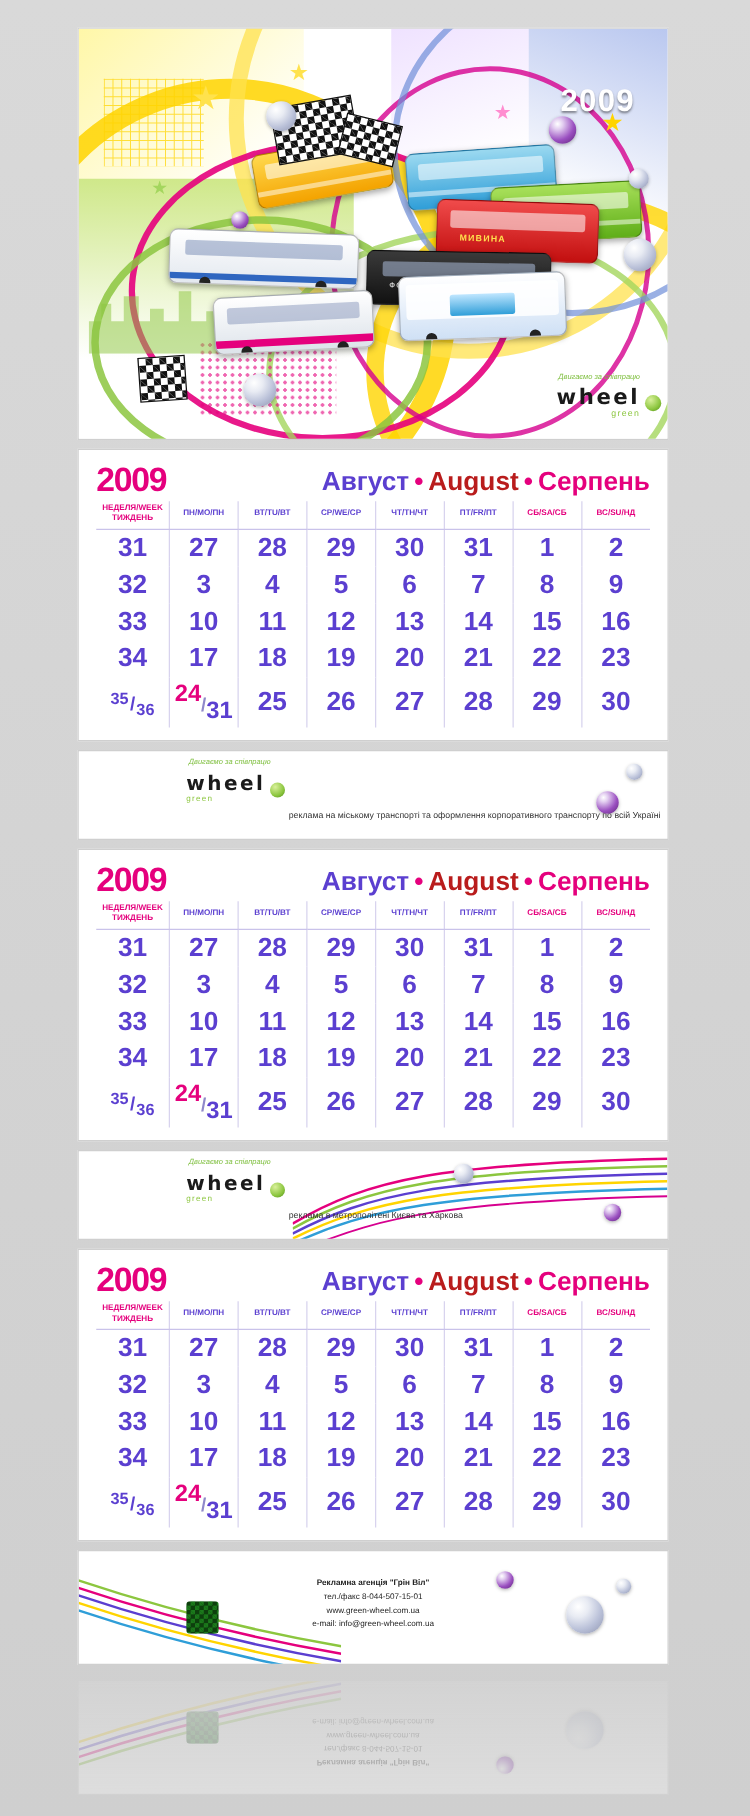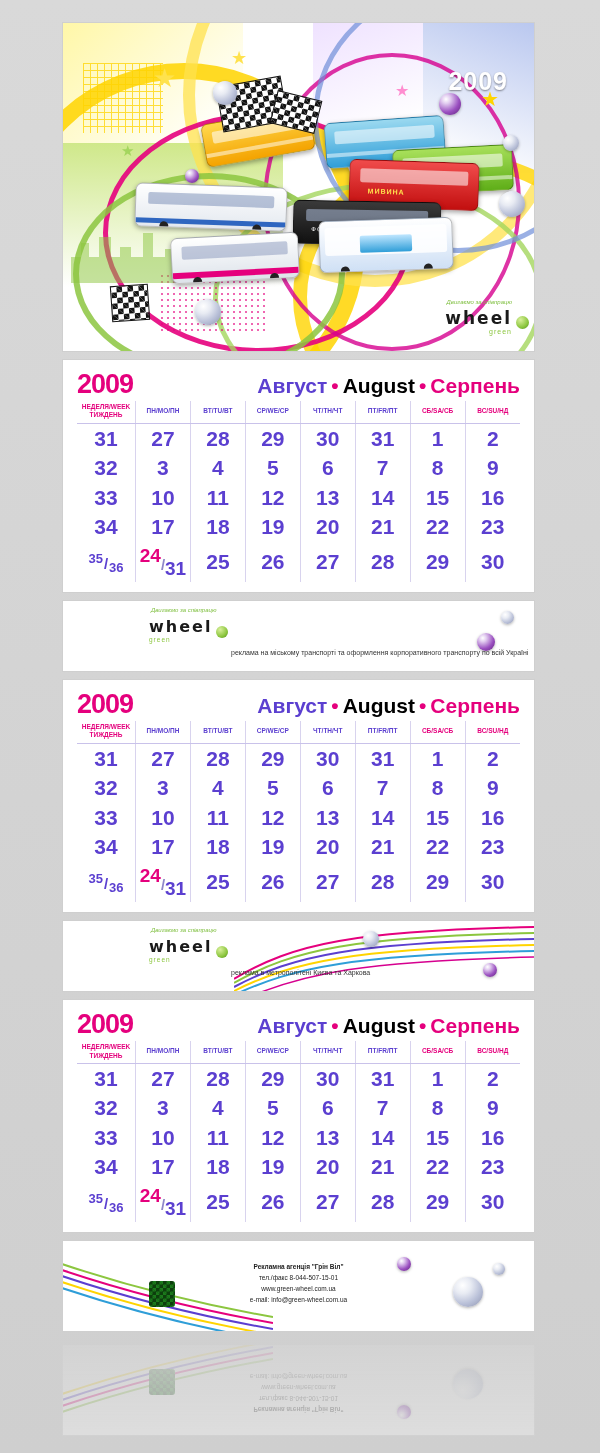--- a/index.html
+++ b/index.html
@@ -93,21 +93,21 @@
   .month-head{display:flex;align-items:flex-end;gap:8px;}
   .m-year{
     color:#e5007d;font-size:27px;font-weight:bold;line-height:.9;
     letter-spacing:-1px;width:104px;
   }
   .m-names{
     flex:1;text-align:right;font-size:21px;font-weight:bold;line-height:1;
     white-space:nowrap;
   }
   .m-ru{color:#5b3fd0;}
-  .m-en{color:#000000;}
+  .m-en{color:#b91c1c;}
   .m-ua{color:#e5007d;}
   .m-dot{color:#e5007d;padding:0 4px;}
   table.cal{
     width:100%;border-collapse:collapse;margin-top:5px;
     table-layout:fixed;
   }
   table.cal th{
     font-size:6.5px;font-weight:bold;color:#5b3fd0;
     padding:2px 0 3px 0;text-align:center;
     border-bottom:1px solid #c9c2ea;

